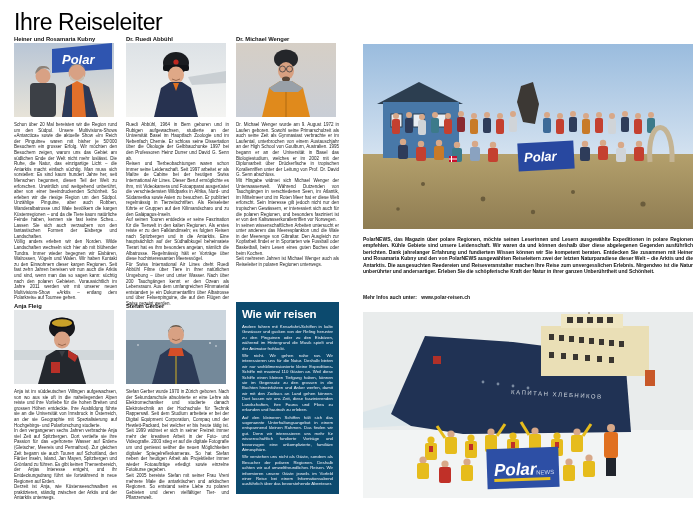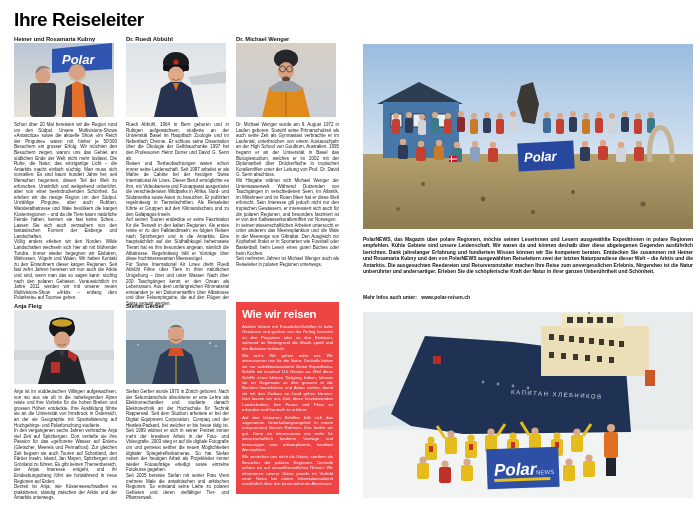--- a/index.html
+++ b/index.html
@@ -1,35 +1,35 @@
 <!DOCTYPE html>
 <html><head>
 <meta charset="utf-8">
 <style>
   html,body{margin:0;padding:0;}
   body{width:700px;height:518px;background:#ffffff;font-family:"Liberation Sans",sans-serif;-webkit-font-smoothing:antialiased;}
   #spread{position:relative;width:700px;height:518px;background:#fff;overflow:hidden;}
-  .page-title{position:absolute;font-size:19px;font-weight:bold;letter-spacing:-0.4px;color:#000;margin:0;}
+  .page-title{position:absolute;font-size:23px;font-weight:normal;letter-spacing:-0.4px;color:#000;margin:0;}
   #lp-title{left:14px;top:9px;}
   #rp-title{left:363px;top:9px;}
   .pcol{position:absolute;width:103px;}
   .row1{top:35px;}
   .row2{top:302px;}
   .c1{left:14px;} .c2{left:126px;} .c3{left:236px;}
   .pname{font-size:5.8px;font-weight:bold;color:#111;height:8px;line-height:8px;}
   .photo{width:100px;height:74px;overflow:hidden;background:#dfe3e6;margin-bottom:5px;}
   .photo svg{display:block;}
   .pbody p{margin:0;font-size:4.5px;line-height:5.6px;text-align:justify;color:#1b1b1b;}
   .bigphoto{position:absolute;left:363px;width:330px;overflow:hidden;}
   #rp-photo-top{top:44px;height:185px;}
   #rp-photo-bottom{top:312px;height:186px;}
   #rp-intro{position:absolute;left:363px;top:236px;width:330px;margin:0;font-size:5px;font-weight:bold;line-height:6.4px;text-align:justify;color:#111;}
   #rp-moreinfo{position:absolute;left:363px;top:294px;margin:0;font-size:5px;font-weight:bold;color:#111;}
   #rp-moreinfo .url{margin-left:3px;}
-  #infobox{position:absolute;left:236px;top:302px;width:103px;height:192px;background:#ef4444;padding:6px 6px 5px 6px;box-sizing:border-box;}
+  #infobox{position:absolute;left:236px;top:302px;width:103px;height:192px;background:#0c4a6e;padding:6px 6px 5px 6px;box-sizing:border-box;}
   #infobox h2{margin:0 0 4px 0;font-size:11.5px;font-weight:bold;color:#ffffff;letter-spacing:-0.2px;}
   #infobox p{margin:0 0 2px 0;font-size:4.3px;line-height:5.4px;text-align:justify;color:#f2f4fb;}
 </style>
 </head>
 <body>
 
 <div id="spread">
 
   <h1 class="page-title" id="lp-title">Ihre Reiseleiter</h1>
 

